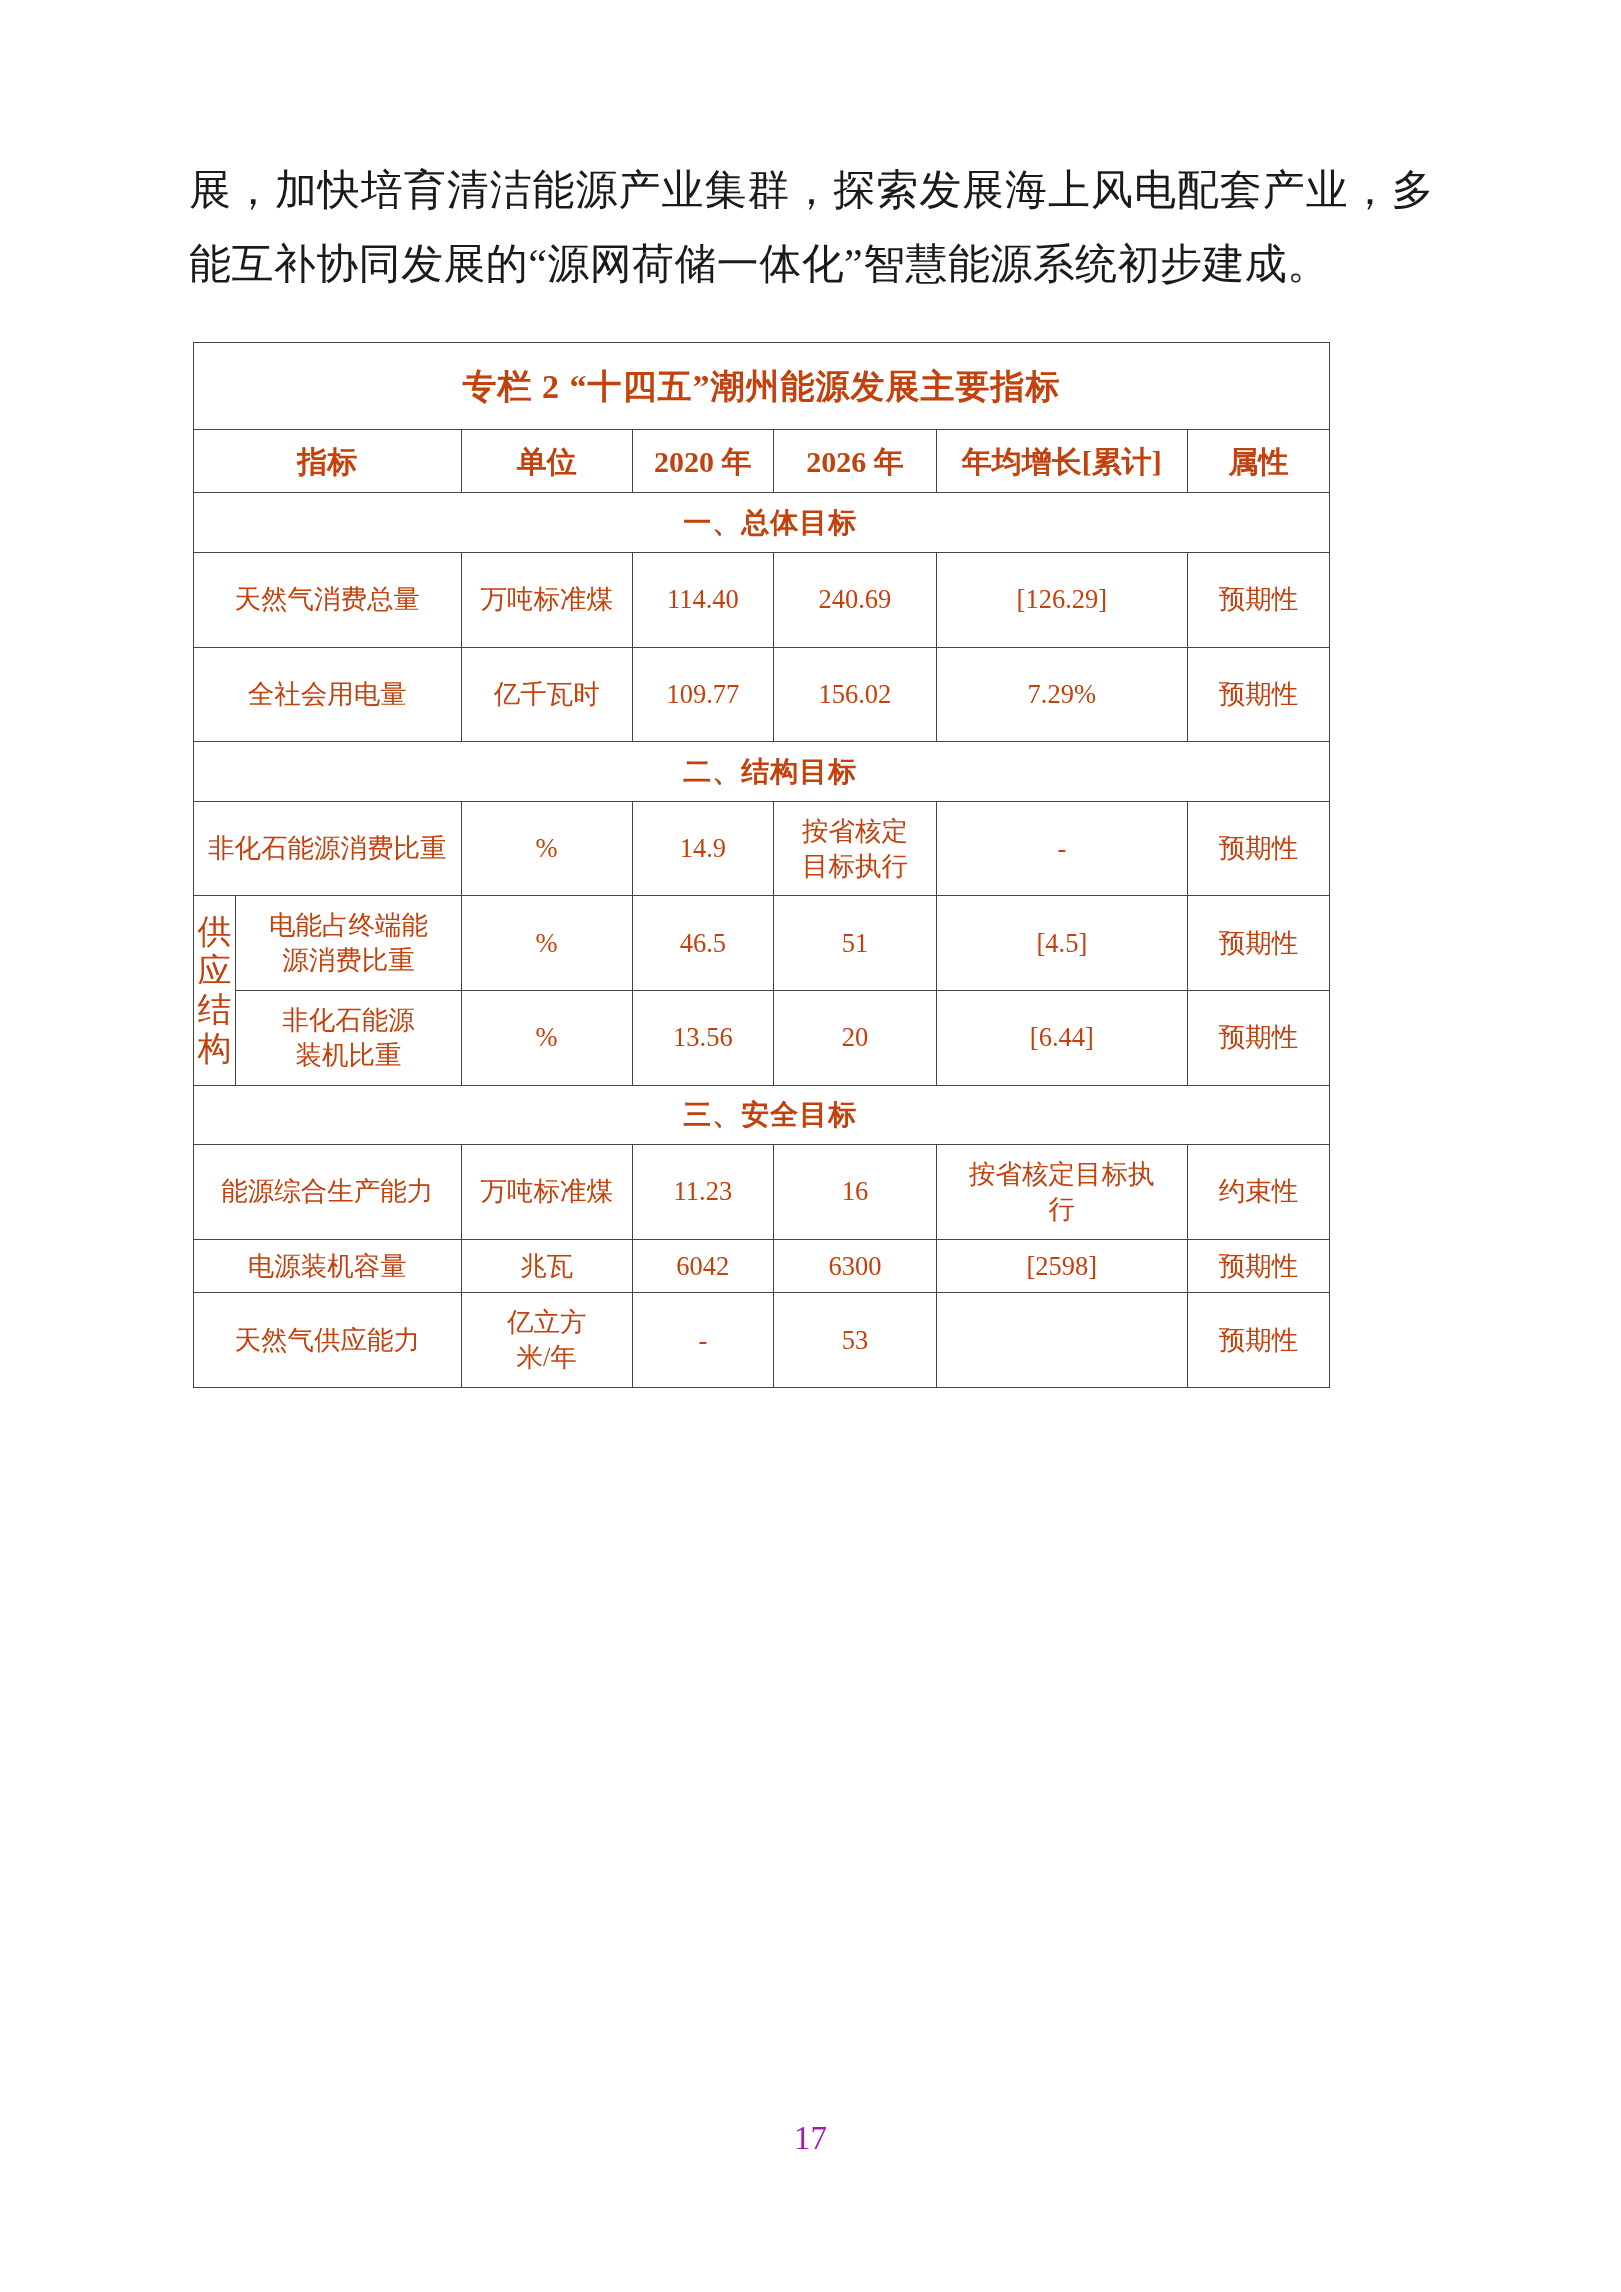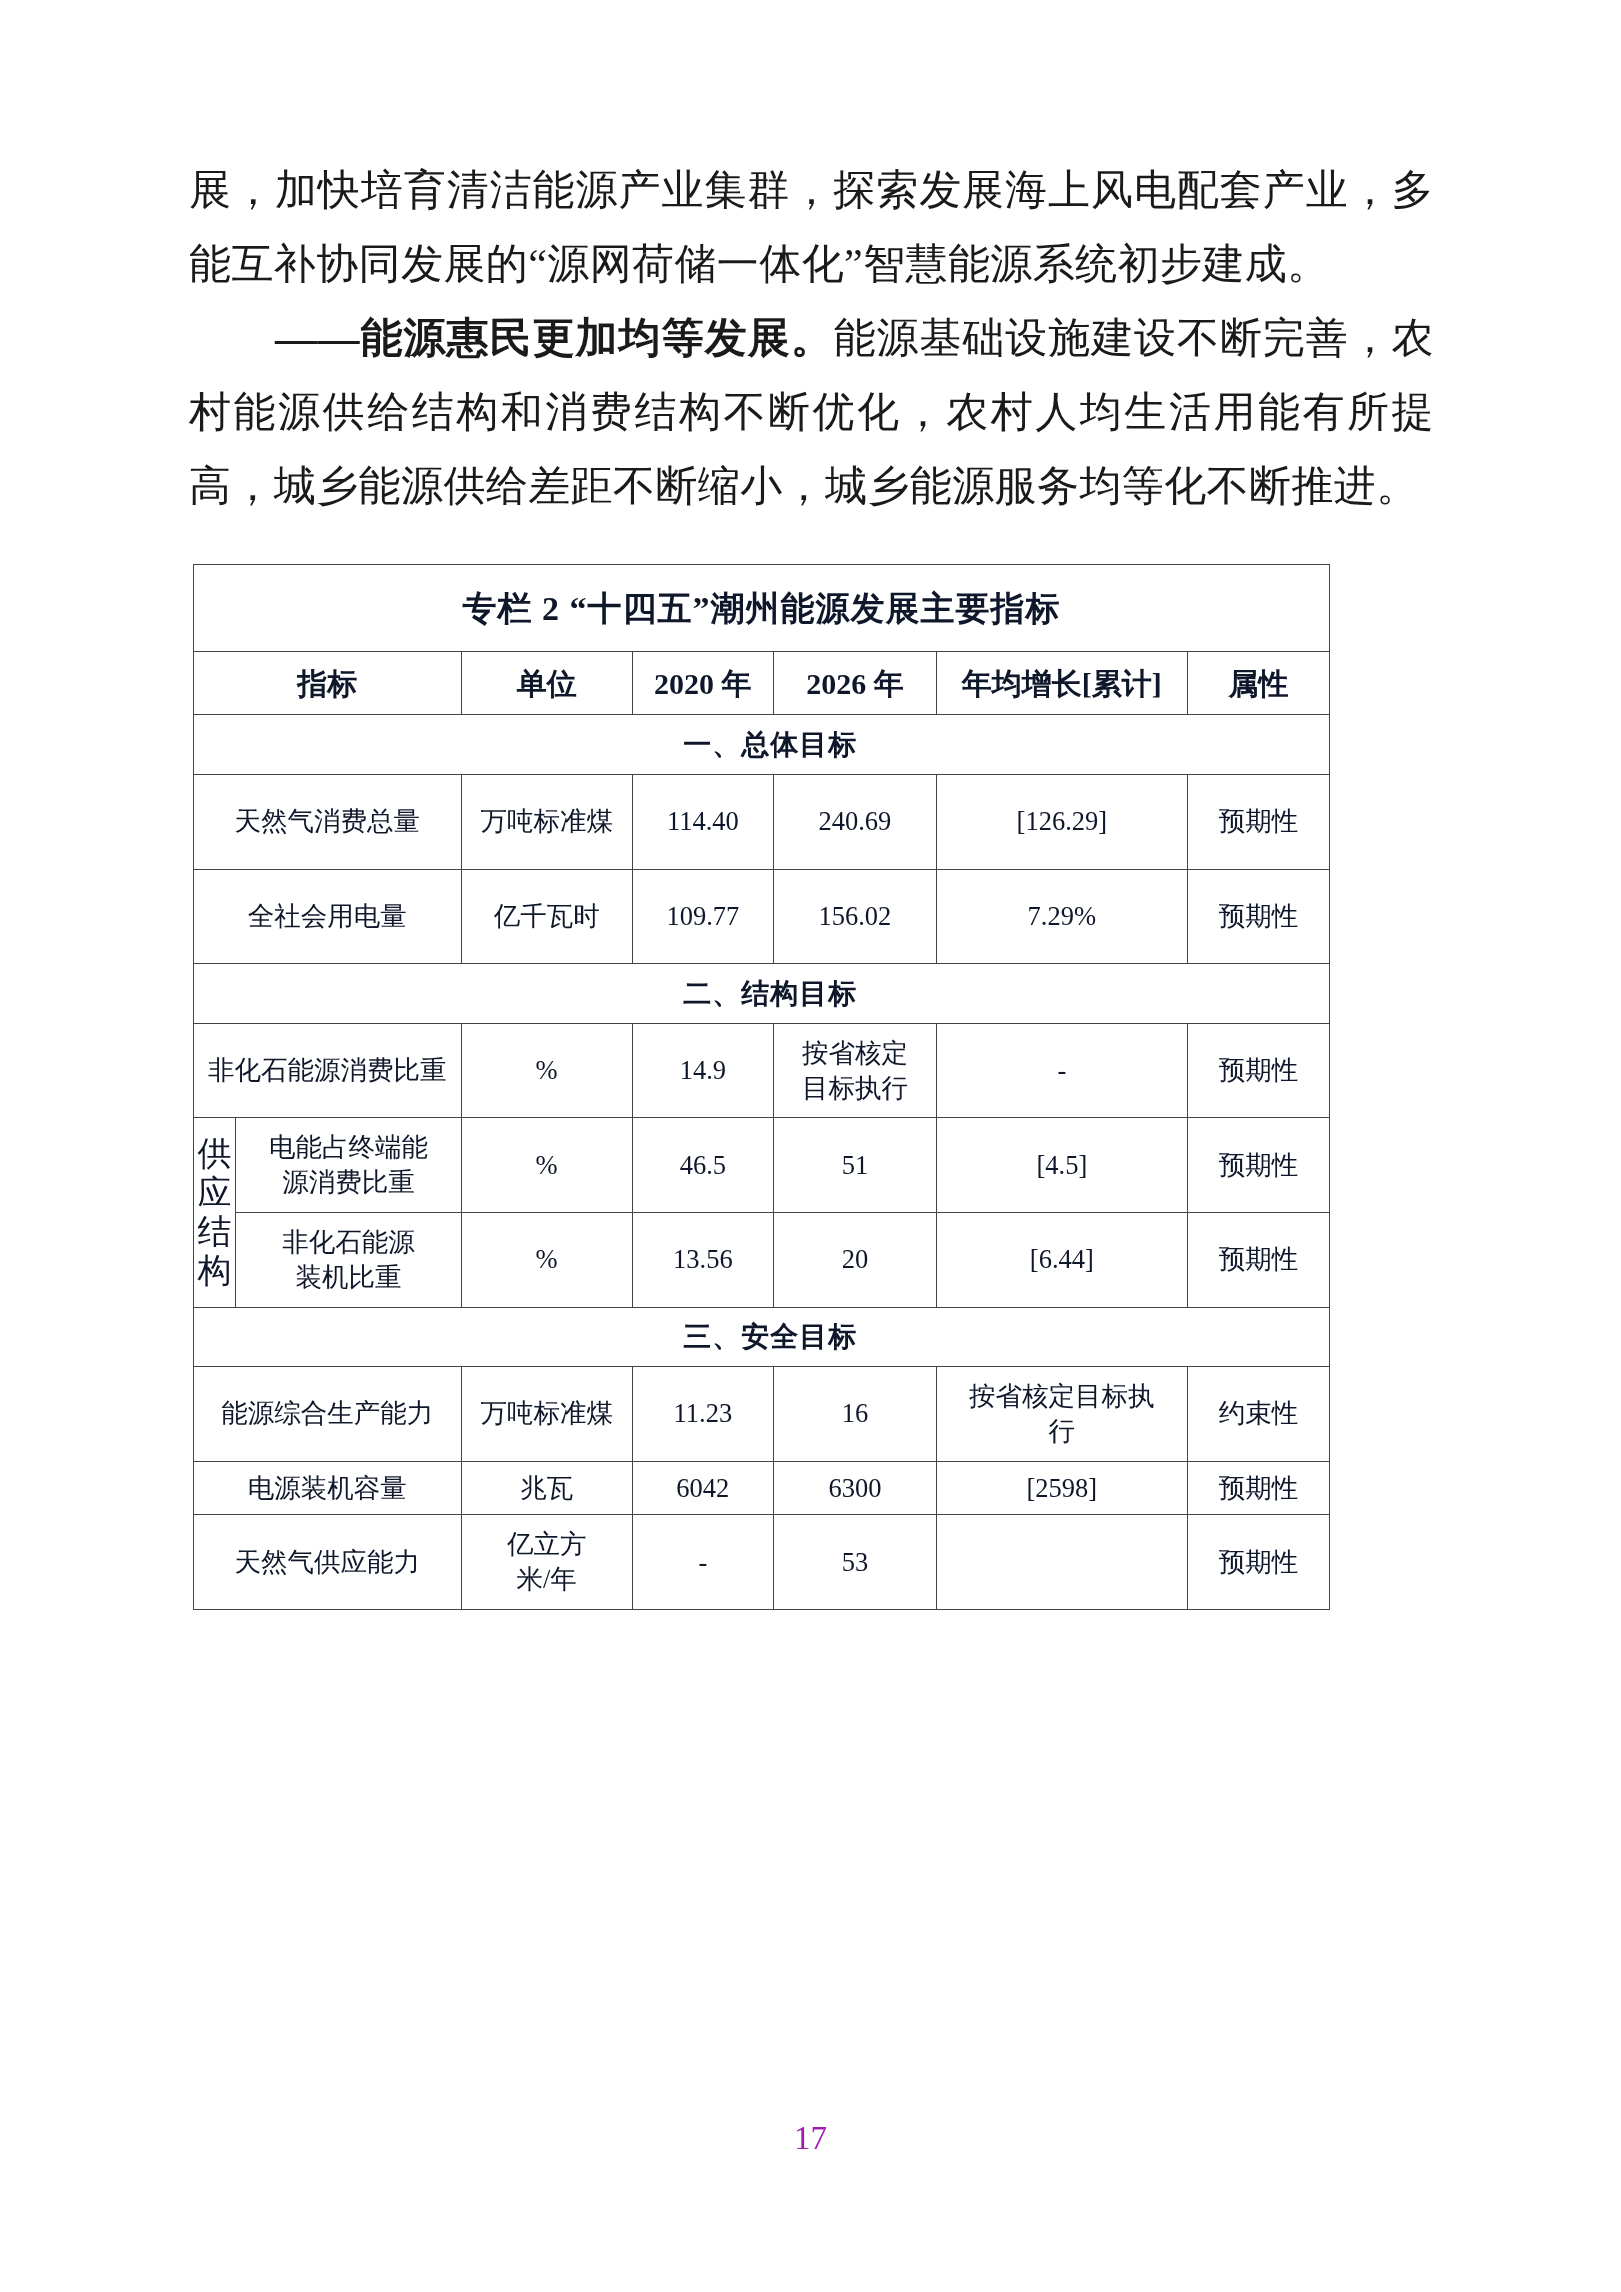--- a/index.html
+++ b/index.html
@@ -58,21 +58,21 @@
     margin: 0 auto 0 3.9px;
     table-layout: fixed;
   }
   table.chart td {
     border: 1.6px solid #444444;
     font-size: 26.5px;
     line-height: 35px;
     text-align: center;
     vertical-align: middle;
     padding: 8.8px 3.9px;
-    color: #0f172a;
+    color: #c2410c;
   }
   table.chart td.title-cell {
     font-size: 34px;
     font-weight: bold;
     padding: 25.5px 3.9px 25.5px;
     letter-spacing: 1px;
   }
   table.chart td.head {
     font-weight: bold;
     font-size: 30px;
@@ -111,21 +111,20 @@
 </style>
 </head>
 <body>
 
 <div class="page">
   <div class="content">
 
     <p class="para">展，加快培育清洁能源产业集群，探索发展海上风电配套产业，多能互补协同发展的“源网荷储一体化”智慧能源系统初步建成。</p>
 
 
-    <p class="para indent"><span class="lead">——能源惠民更加均等发展。</span><span>能源基础设施建设不断完善，农村能源供给结构和消费结构不断优化，农村人均生活用能有所提高，城乡能源供给差距不断缩小，城乡能源服务均等化不断推进。</span></p>
 
     <div class="table-wrap">
       <table class="chart">
         <colgroup>
           <col style="width:41px">
           <col style="width:218px">
           <col style="width:165px">
           <col style="width:137px">
           <col style="width:157px">
           <col style="width:243px">

